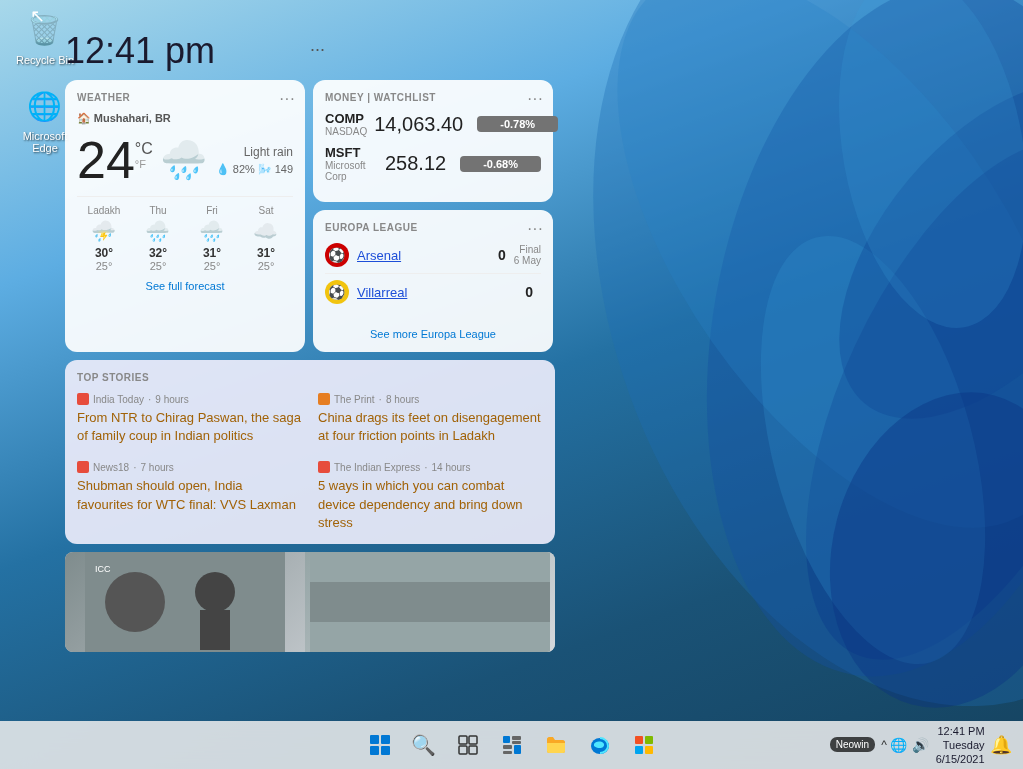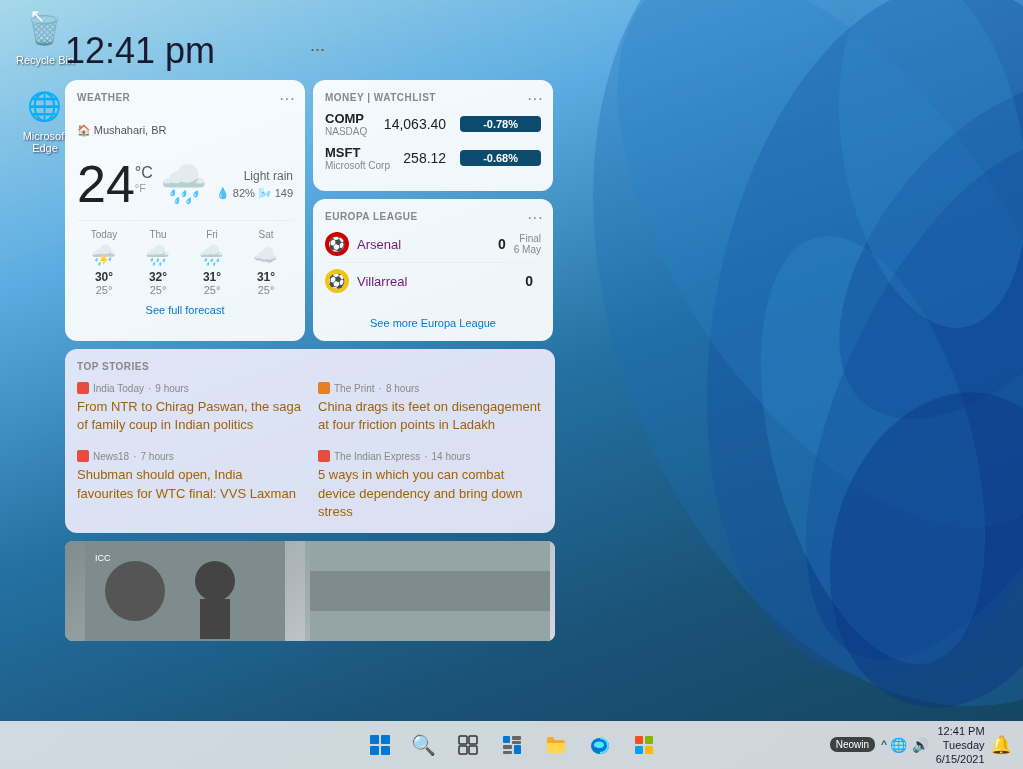--- a/index.html
+++ b/index.html
@@ -124,21 +124,22 @@
     .weather-label {
       font-size: 10px;
       color: #888;
       font-weight: 600;
       letter-spacing: 0.5px;
       text-transform: uppercase;
     }
     .weather-location {
       font-size: 11px;
       color: #555;
-      margin: 21px 0;
+      margin: 9px 0;
+      font-weight: bold;
     }
     .weather-main {
       display: flex;
       align-items: center;
       justify-content: space-between;
       margin: 8px 0;
     }
     .weather-temp {
       display: flex;
       align-items: flex-start;
@@ -230,26 +231,26 @@
     .stock-name {
       font-size: 13px;
       font-weight: 600;
       color: #222;
     }
     .stock-sub {
       font-size: 10px;
       color: #888;
     }
     .stock-price {
-      font-size: 14px;
+      font-size: 20px;
       color: #222;
       margin-right: 8px;
     }
     .stock-badge {
-      background: #0c4a6e;
+      background: #737373;
       color: white;
       font-size: 11px;
       font-weight: 600;
       padding: 2px 23px;
       border-radius: 4px;
       min-width: 52px;
       text-align: center;
     }
     .europa-label {
       font-size: 10px;
@@ -269,22 +270,23 @@
       height: 24px;
       border-radius: 50%;
       display: flex;
       align-items: center;
       justify-content: center;
       font-size: 14px;
       margin-right: 8px;
     }
     .team-name {
       font-size: 13px;
-      color: #701a75;
+      color: #1d4ed8;
       flex: 1;
+      text-decoration: underline;
     }
     .team-score {
       font-size: 14px;
       font-weight: 600;
       color: #222;
       margin-right: 8px;
     }
     .match-result {
       text-align: right;
       font-size: 10px;
@@ -515,21 +517,21 @@
         <div class="weather-desc-right">
           <div class="weather-desc">Light rain</div>
           <div class="weather-stats">
             💧 <span>82%</span>
             🌬️ <span>149</span>
           </div>
         </div>
       </div>
       <div class="weather-forecast">
         <div class="forecast-day">
-          <div class="forecast-day-name">Today</div>
+          <div class="forecast-day-name">Ladakh</div>
           <div class="forecast-icon">⛈️</div>
           <div class="forecast-high">30°</div>
           <div class="forecast-low">25°</div>
         </div>
         <div class="forecast-day">
           <div class="forecast-day-name">Thu</div>
           <div class="forecast-icon">🌧️</div>
           <div class="forecast-high">32°</div>
           <div class="forecast-low">25°</div>
         </div>

